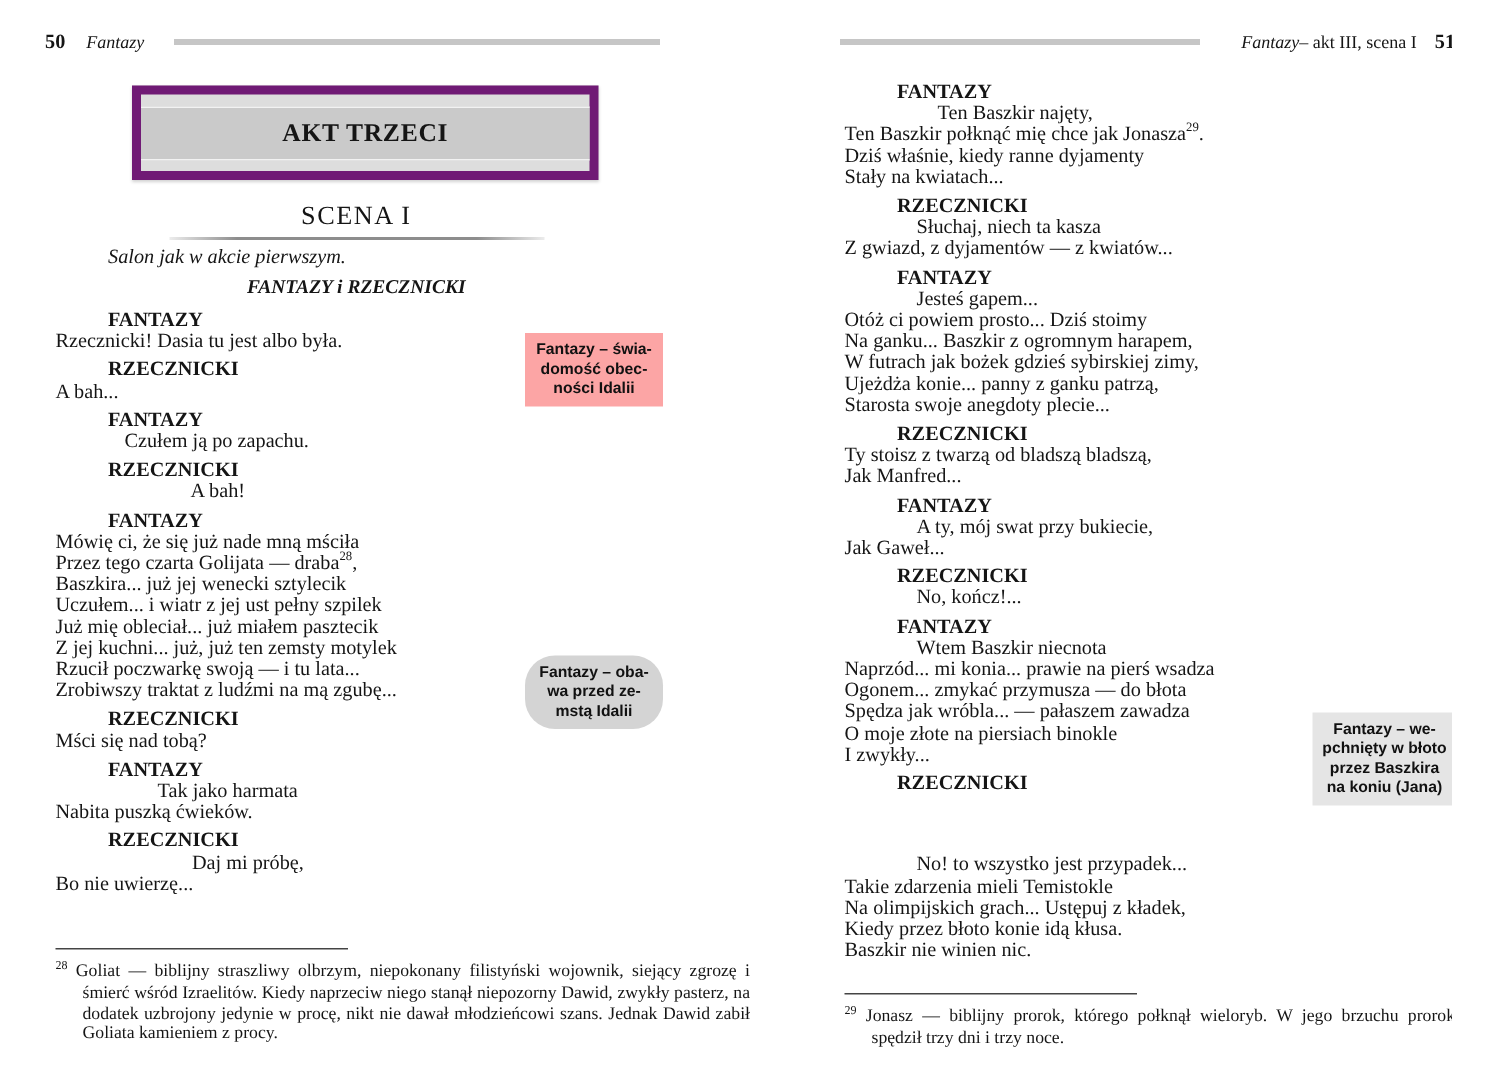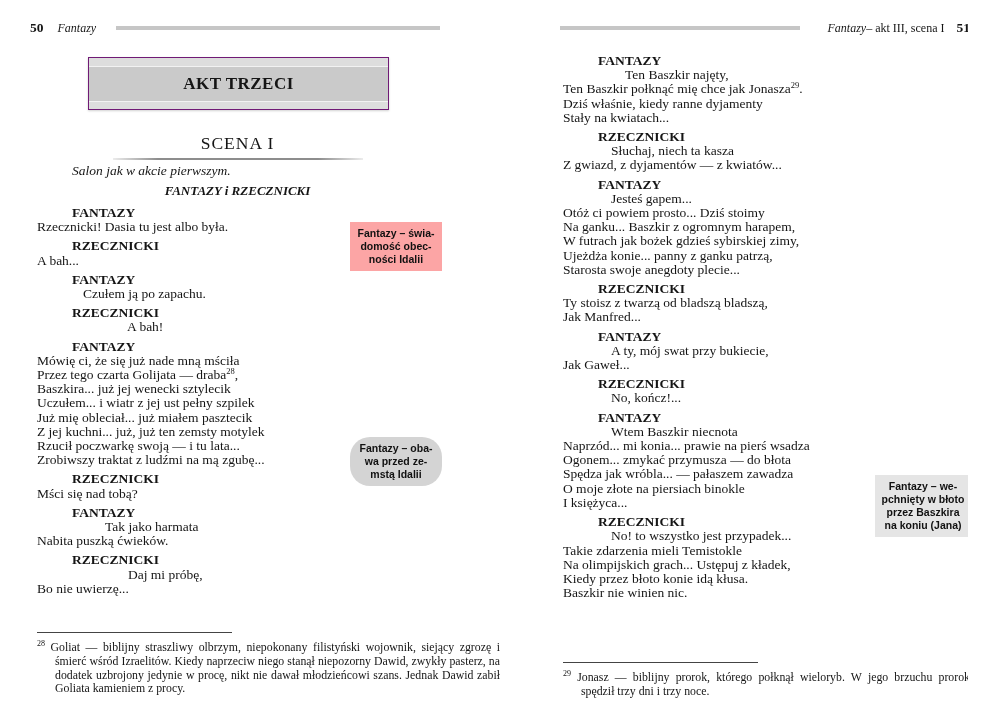--- a/index.html
+++ b/index.html
@@ -19,21 +19,21 @@
   .running-head .booktitle { font-style:italic; margin-left:14px; }
   .running-head .suffix { font-style:normal; }
   .head-rule { height:4px; background:#c6c6c6; flex:1; }
   .page-left  .head-rule { margin-left:20px; margin-right:60px; }
   .page-right .head-rule { margin-left:20px; margin-right:14px; }
   .page-right .running-head .pagenum { margin-left:12px; }
 
   
   .act-banner {
     position:absolute; top:43px; left:58px; width:299px; height:51px;
-    background:#dddddd; border:1px solid #701a75;
+    background:#dddddd; border:6px solid #701a75;
     box-shadow:0 1px 2px rgba(0,0,0,0.18);
     display:flex; flex-direction:column; justify-content:center;
   }
   .act-banner .inner {
     margin:6px 0; background:#cacaca;
     border-top:1px solid #f2f2f2; border-bottom:1px solid #f2f2f2;
     text-align:center; padding:7px 0;
     font-weight:bold; font-size:17px; letter-spacing:0.5px;
   }
 
@@ -194,25 +194,25 @@
           <div class="speaker">RZECZNICKI</div>
           <div class="verse-line" style="padding-left: 48px;">No, kończ!...</div>
         </div>
         <div class="speech">
           <div class="speaker">FANTAZY</div>
           <div class="verse-line" style="padding-left: 48px;">Wtem Baszkir niecnota</div>
           <div class="verse-line">Naprzód... mi konia... prawie na pierś wsadza</div>
           <div class="verse-line">Ogonem... zmykać przymusza — do błota</div>
           <div class="verse-line">Spędza jak wróbla... — pałaszem zawadza</div>
           <div class="verse-line">O moje złote na piersiach binokle</div>
-          <div class="verse-line">I księżyca...</div>
-        </div>
-        <div class="speech">
-          <div class="speaker">RZECZNICKI</div>
-          <div class="verse-line" style="padding-left: 48px;">No! to wszystko jest przypadek...</div>
+          <div class="verse-line">I zwykły...</div>
+        </div>
+        <div class="speech">
+          <div class="speaker">RZECZNICKI</div>
+          <div class="verse-line" style="padding-left: 48px; margin-top: 40px;">No! to wszystko jest przypadek...</div>
           <div class="verse-line">Takie zdarzenia mieli Temistokle</div>
           <div class="verse-line">Na olimpijskich grach... Ustępuj z kładek,</div>
           <div class="verse-line">Kiedy przez błoto konie idą kłusa.</div>
           <div class="verse-line">Baszkir nie winien nic.</div>
         </div>
       </div>
 
     <footer class="footnote">
       <div class="fn-rule"></div>
       <div class="fn-text"><sup>29</sup> <span>Jonasz — biblijny prorok, którego połknął wieloryb. W jego brzuchu prorok spędził trzy dni i trzy noce.</span></div>

